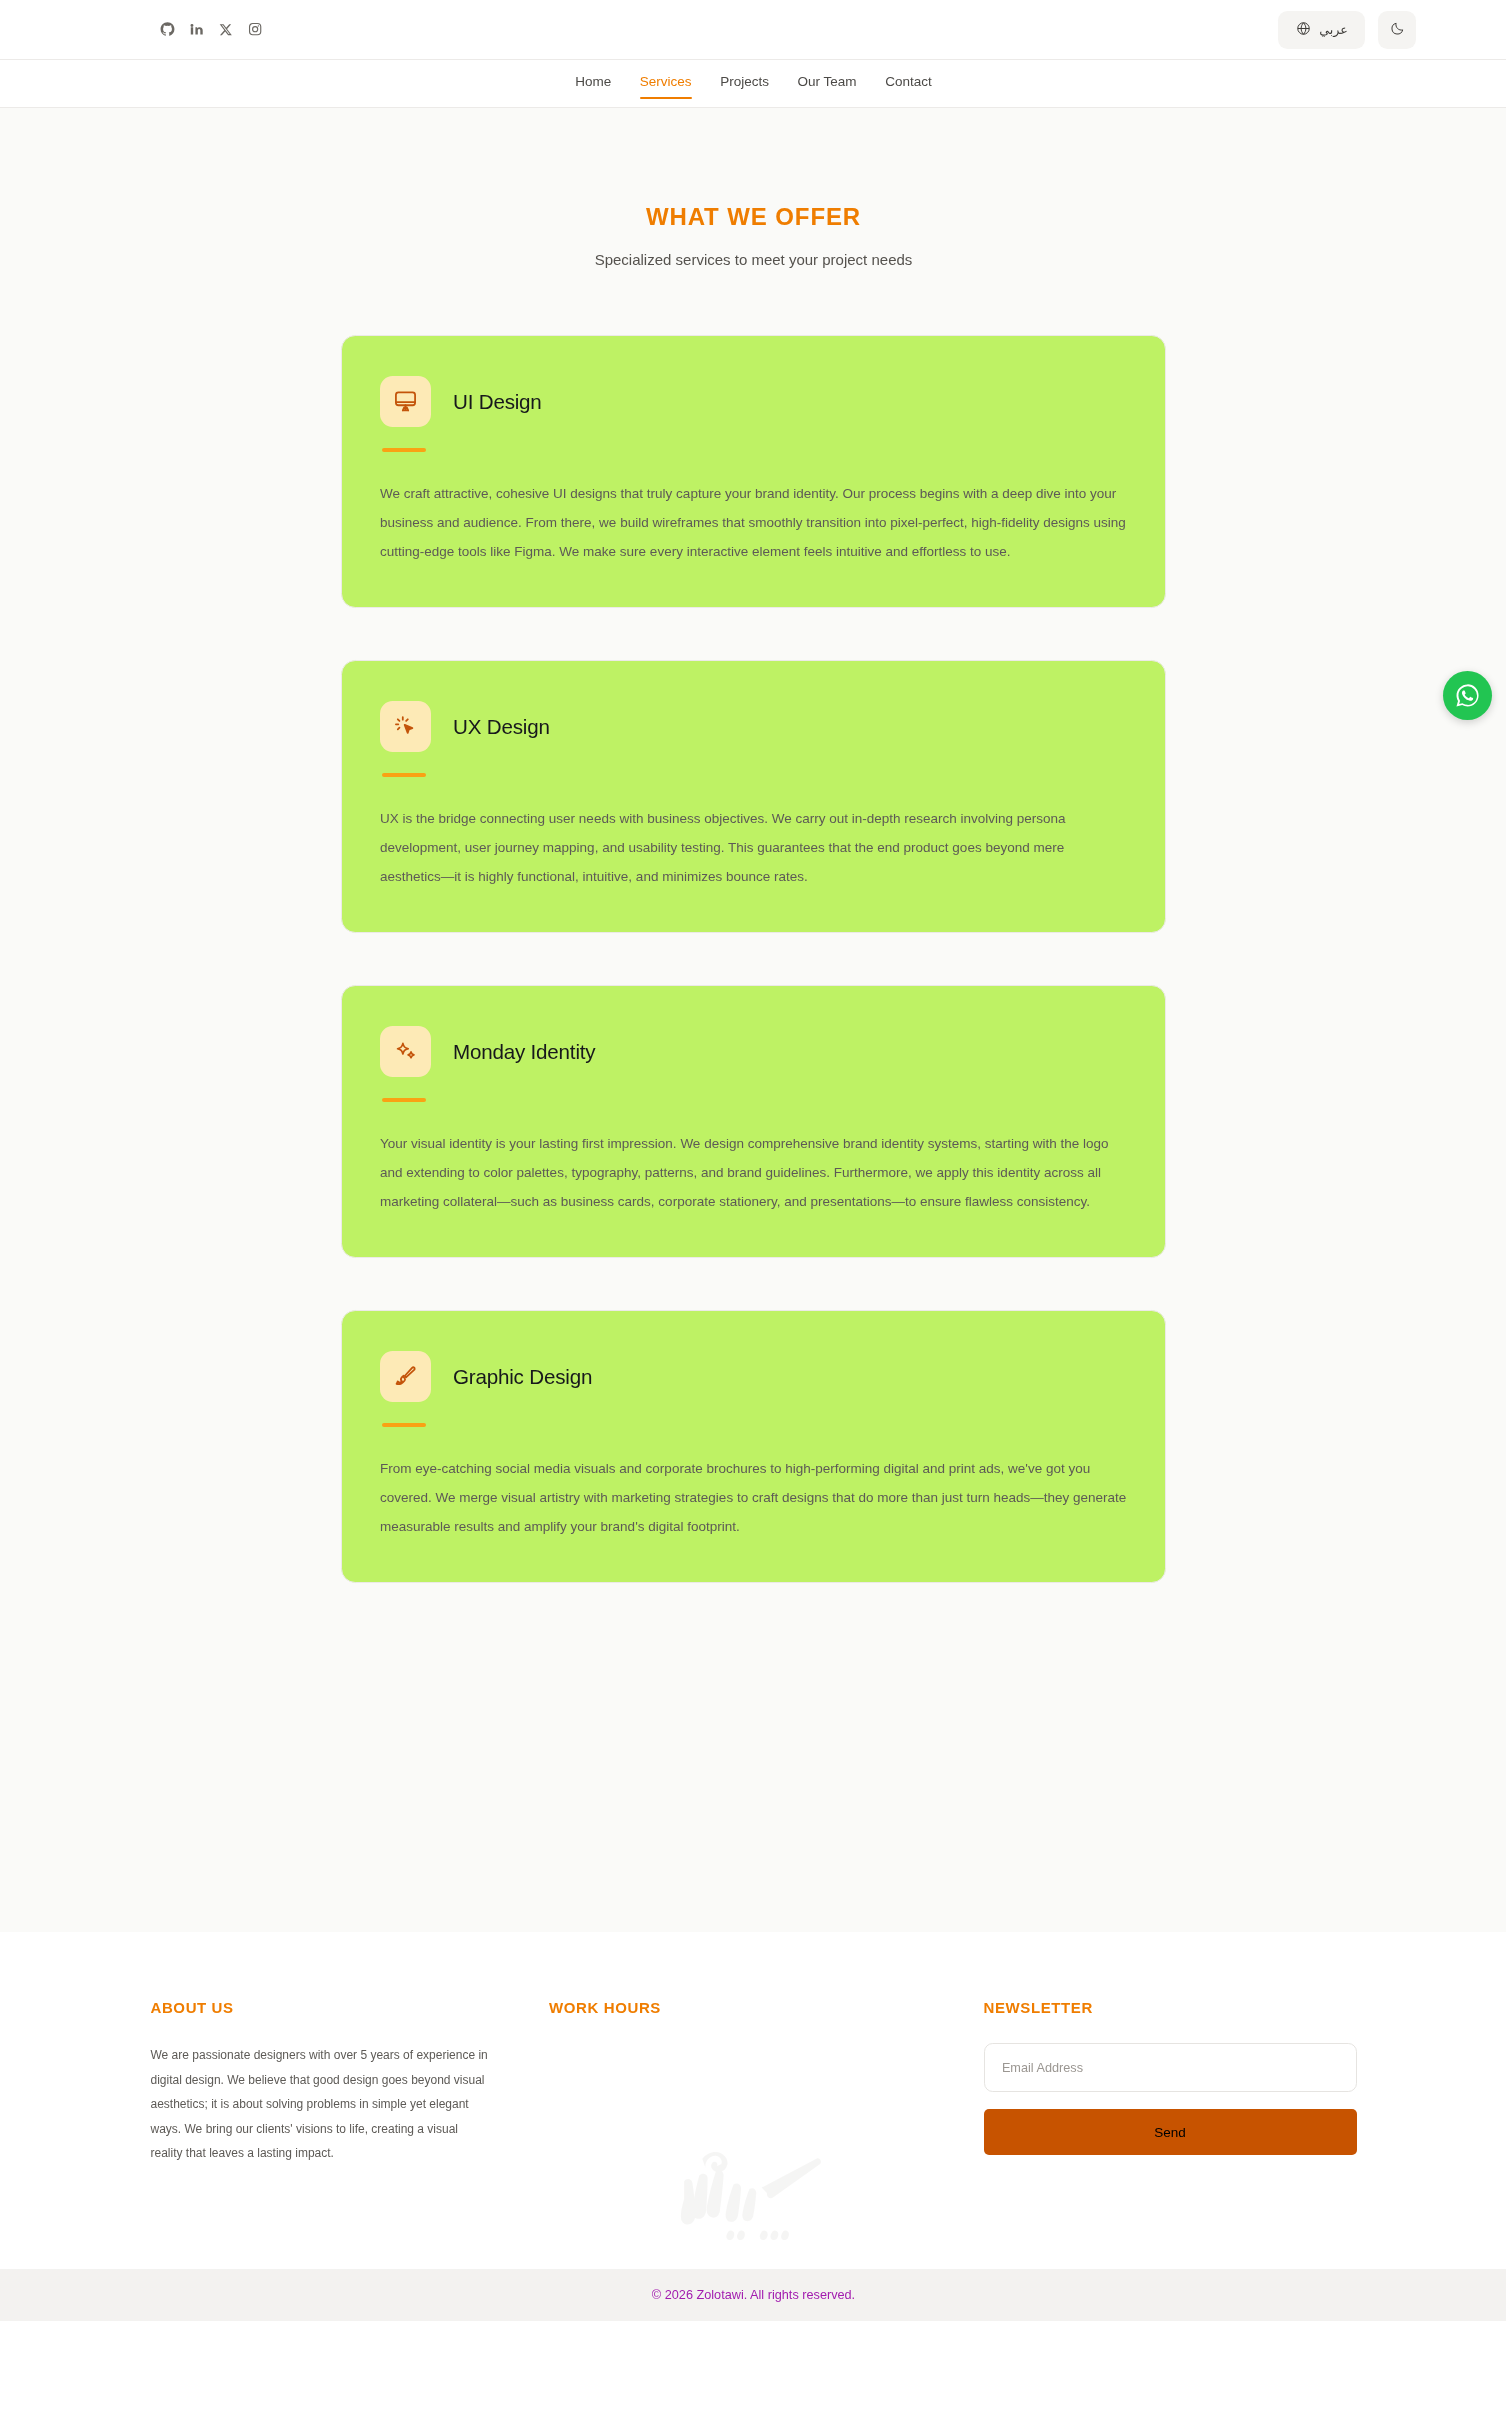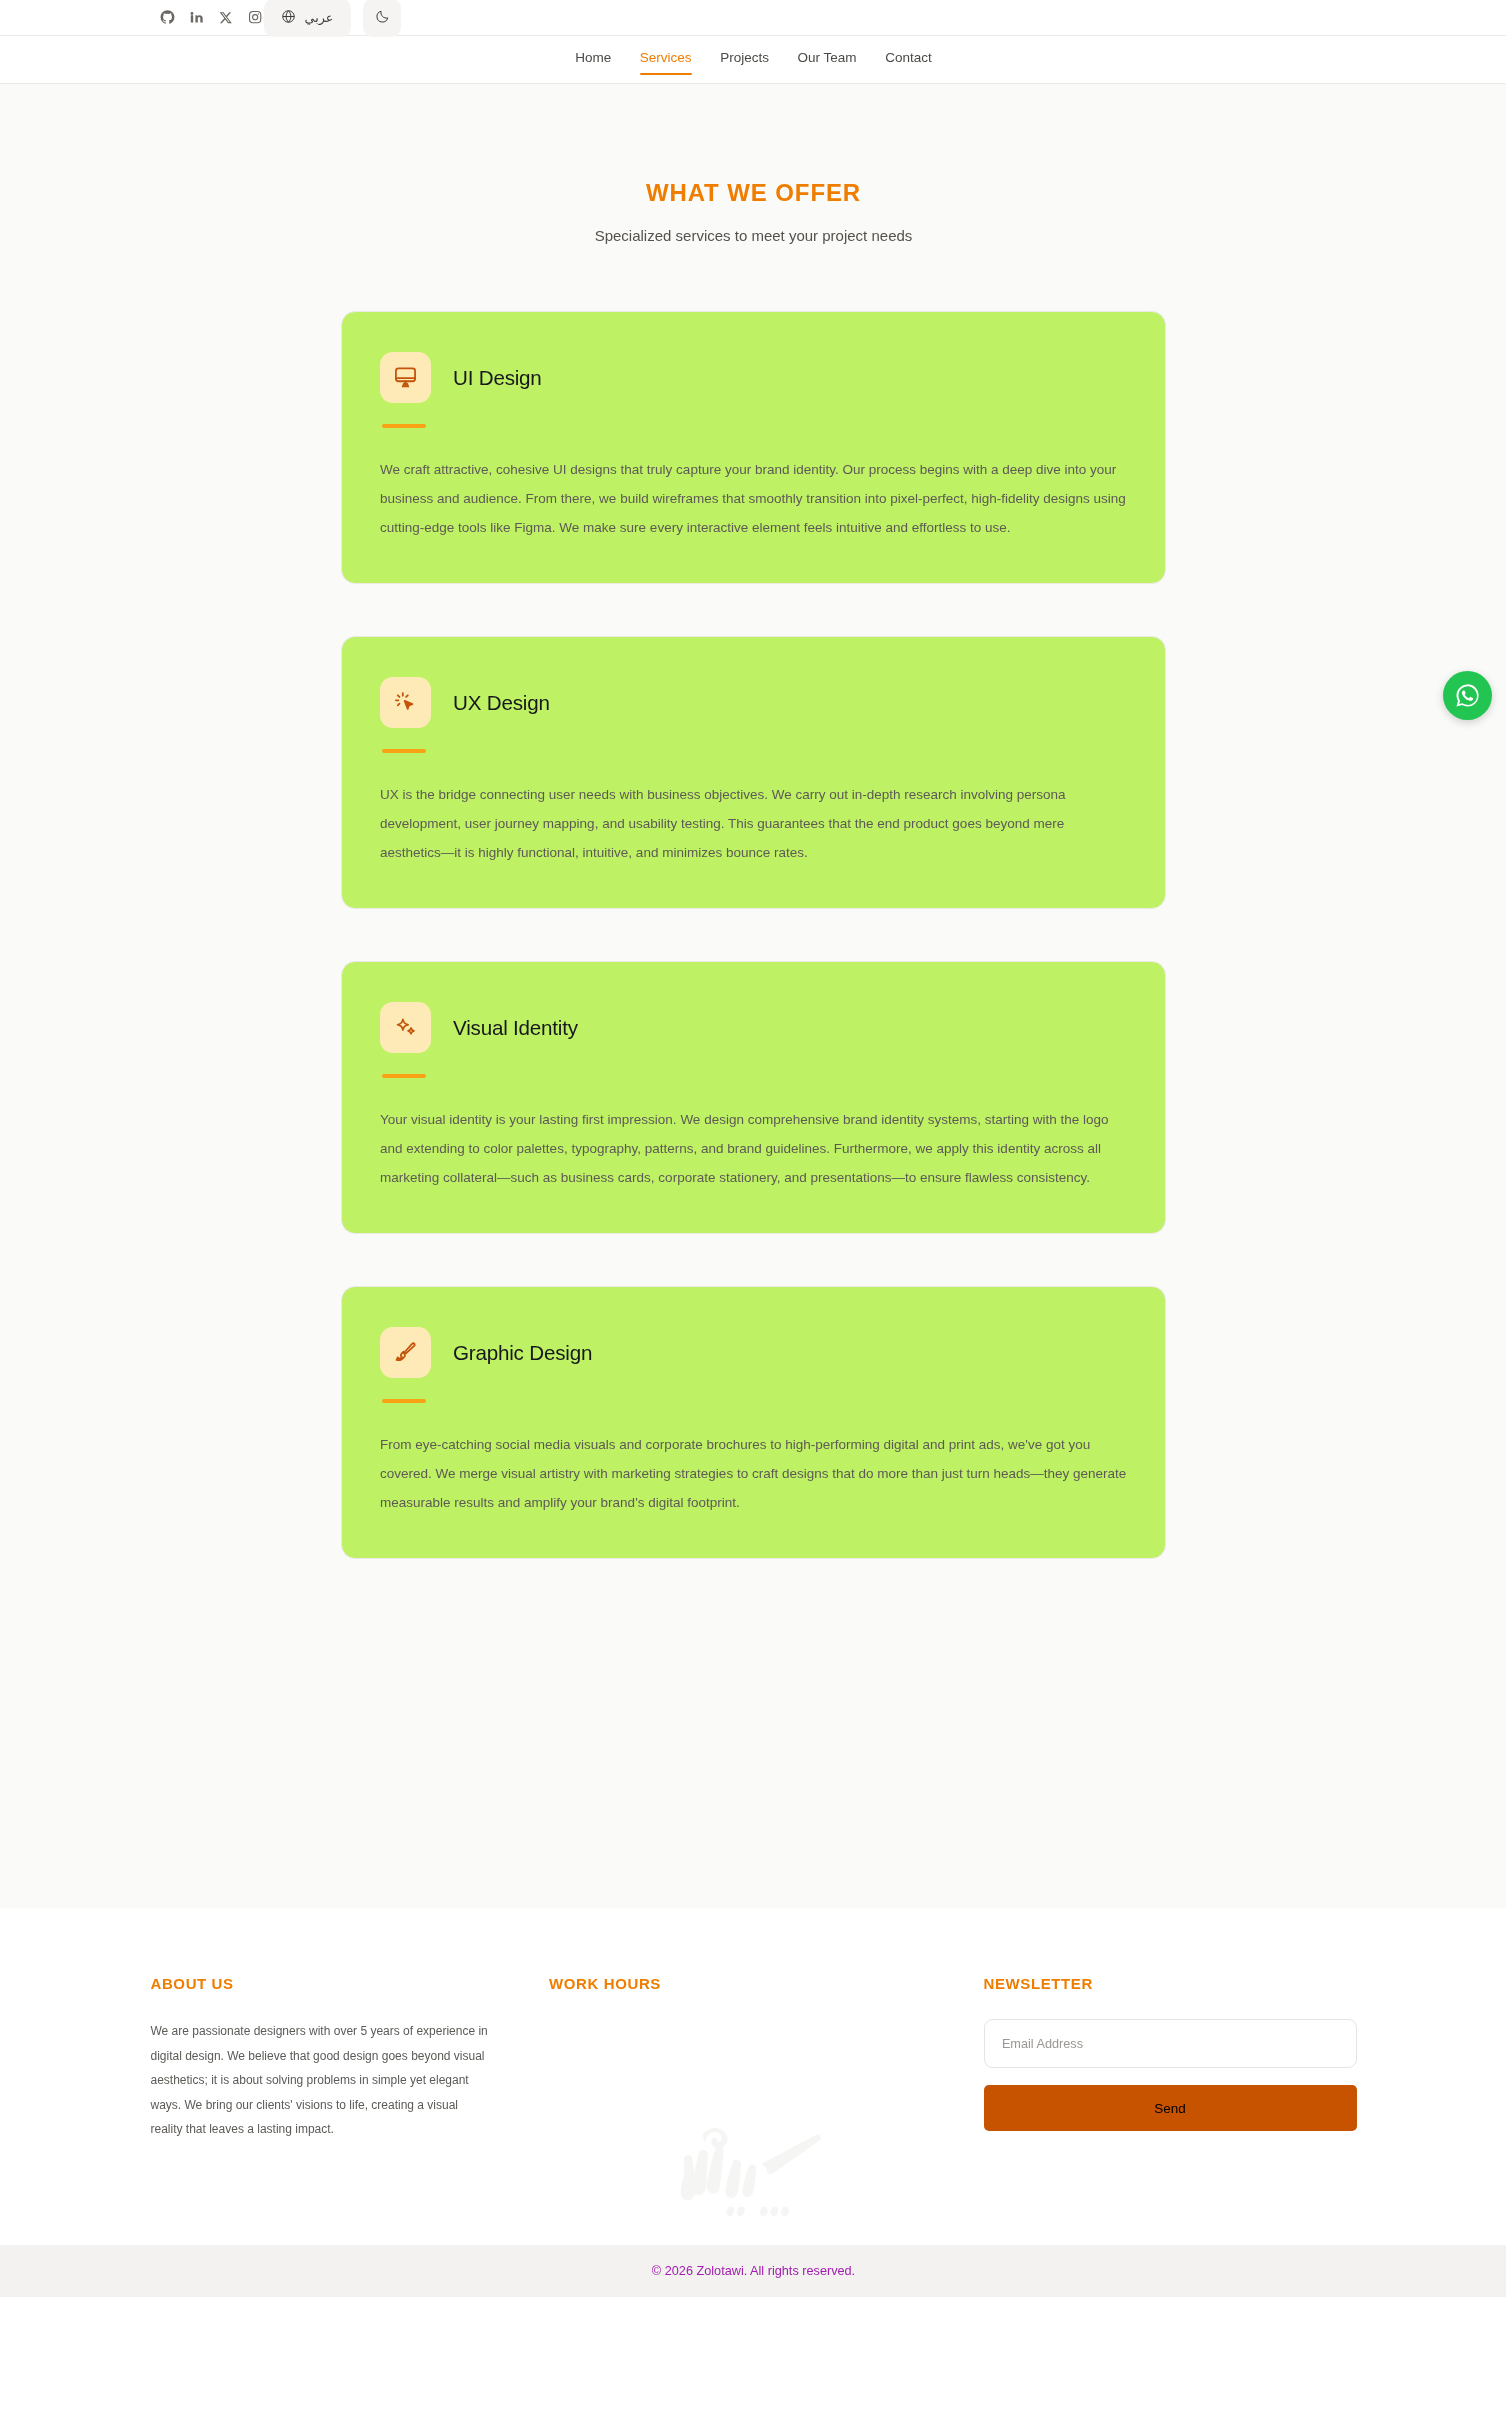--- a/index.html
+++ b/index.html
@@ -6,26 +6,26 @@
   html, body {
     width:1507px;
     background:#ffffff;
     font-family:"Liberation Sans", sans-serif;
     -webkit-font-smoothing:antialiased;
   }
   body { width:1507px; min-height:2413px; position:relative; overflow-x:hidden; }
 
   
   .topbar {
-    height:36px;
+    height:60px;
     background:#ffffff;
     border-bottom:0.8px solid #eceae8;
     display:flex;
     align-items:center;
-    justify-content:flex-start;
+    justify-content:space-between;
     padding:0 91px 0 159px;
   }
   .social-row { display:flex; align-items:center; gap:13.5px; }
   .social-icon {
     width:16px; height:16px;
     display:flex; align-items:center; justify-content:center;
     color:#6b6863;
     cursor:pointer;
   }
   .social-icon svg { display:block; }
@@ -322,21 +322,21 @@
     </div>
 
     <div class="service-card">
       <div class="card-head">
         <div class="icon-box">
           <svg width="25" height="25" viewBox="0 0 24 24" fill="none" stroke="#c3540a" stroke-width="1.6" stroke-linejoin="round">
               <path d="M9.5 4.2c.9 3.4 1.7 4.2 5.1 5.1-3.4.9-4.2 1.7-5.1 5.1-.9-3.4-1.7-4.2-5.1-5.1 3.4-.9 4.2-1.7 5.1-5.1z"></path>
               <path d="M17.3 12.4c.5 1.9.9 2.3 2.8 2.8-1.9.5-2.3.9-2.8 2.8-.5-1.9-.9-2.3-2.8-2.8 1.9-.5 2.3-.9 2.8-2.8z"></path>
             </svg>
         </div>
-        <div class="card-title">Visual Identity</div>
+        <div class="card-title">Monday Identity</div>
       </div>
       <div class="accent-bar"></div>
       <div class="card-body">Your visual identity is your lasting first impression. We design comprehensive brand identity systems, starting with the logo and extending to color palettes, typography, patterns, and brand guidelines. Furthermore, we apply this identity across all marketing collateral—such as business cards, corporate stationery, and presentations—to ensure flawless consistency.</div>
     </div>
 
     <div class="service-card">
       <div class="card-head">
         <div class="icon-box">
           <svg width="25" height="25" viewBox="0 0 24 24" fill="none" stroke="#c3540a" stroke-width="1.7" stroke-linecap="round" stroke-linejoin="round">
               <path d="M20.4 3.6c-.6-.6-1.5-.5-2.1.1l-7.1 7.8 1.3 1.3 7.8-7.1c.6-.6.7-1.5.1-2.1z"></path>

